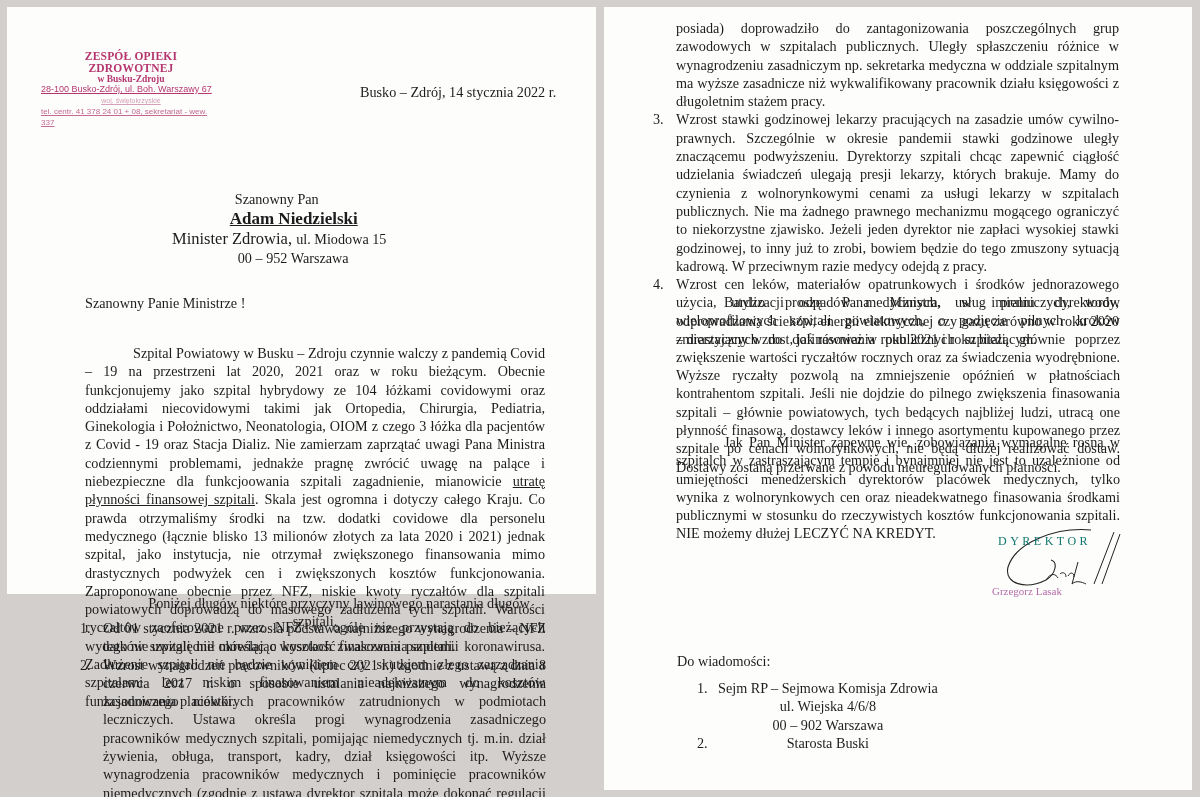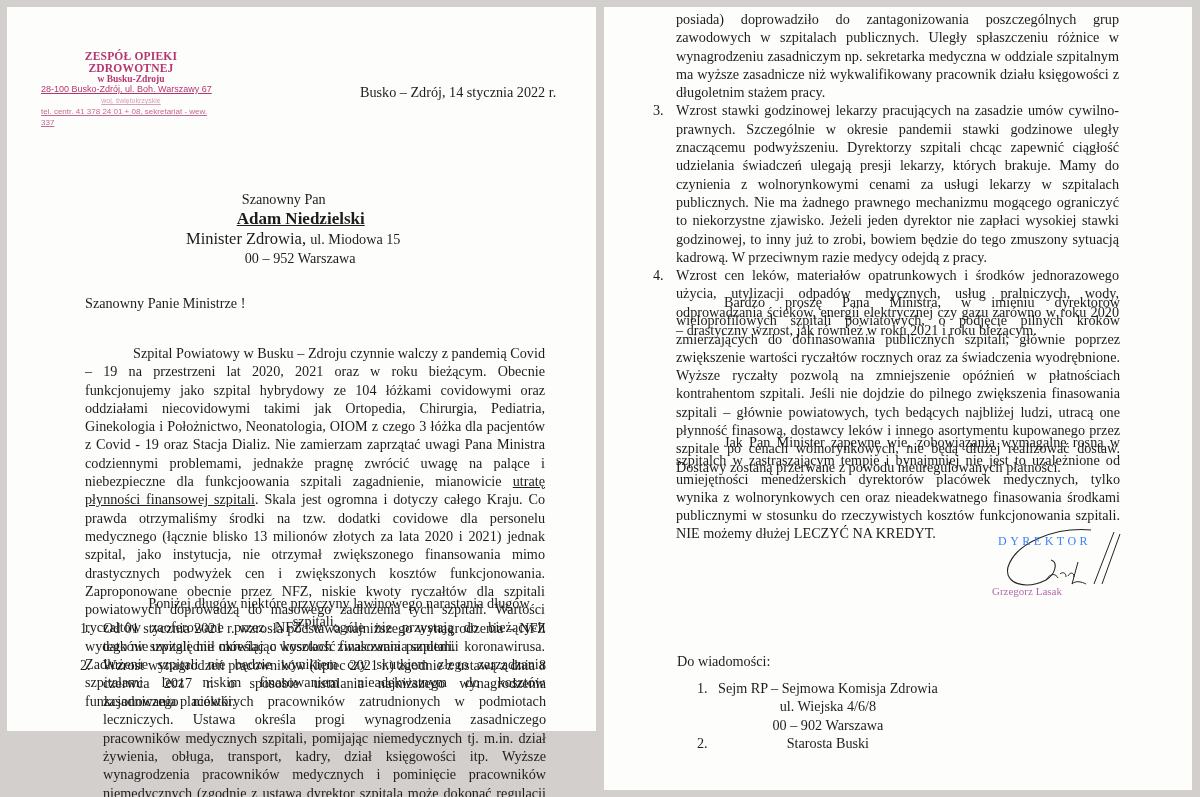--- a/index.html
+++ b/index.html
@@ -6,21 +6,21 @@
   body {
     width: 1200px; height: 797px; overflow: hidden;
     background: #d3cfcd; position: relative;
     font-family: "Liberation Serif", "DejaVu Serif", serif;
     color: #1c1c1c;
   }
   .page {
     position: absolute; background: #fdfdfc;
     box-sizing: border-box;
   }
-  #page-left  { left: 7px;   top: 7px; width: 589px; height: 724px; }
+  #page-left  { left: 7px;   top: 7px; width: 589px; height: 587px; }
   #page-right { left: 604px; top: 7px; width: 588px; height: 783px; }
 
   .abs { position: absolute; }
   .t { font-size: 14.2px; line-height: 18.3px; text-align: center; }
   .just { text-align: justify; text-align-last: left; }
 
   
   .stamp { left: 34px; top: 43px; width: 180px; color: #b5366e; text-align: center; }
   .stamp .s1 { font-weight: bold; font-size: 11.5px; letter-spacing: 0.2px; }
   .stamp .s2 { font-weight: bold; font-size: 9.5px; }
@@ -29,35 +29,35 @@
   }
   .stamp .s3 { font-size: 9px; color: #b5366e; }
   .stamp .s4 { color: #d6a0b8; font-size: 7px; text-align: center; }
   .stamp .s5, .stamp .s6 { color: #c56a92; }
   .stamp .s6 span { margin-right: 26px; }
 
   .date { left: 353px; top: 76px; }
 
   .addr { left: 160px; top: 183px; }
   .addr .name { font-weight: bold; font-size: 17px; margin-left: 34px; line-height: 21px; text-decoration: underline; }
-  .addr .minister { font-size: 16.5px; margin-left: 19px; line-height: 20px; }
+  .addr .minister { font-size: 16.5px; margin-left: 5px; line-height: 20px; }
   .addr .minister small { font-size: 14.2px; }
   .addr .city { margin-left: 33px; }
 
   .salut { left: 78px; top: 287px; }
 
   .para { width: 460px; }
   .indent { text-indent: 48px; font-family: Liberation Serif, serif; }
   u { text-decoration: underline; }
 
   ol.reasons { list-style: none; margin: 0; padding: 0; }
   ol.reasons li { position: relative; padding-left: 23px; }
   ol.reasons li .num { position: absolute; left: 0; top: 0; }
 
-  .sig-title { left: 394px; top: 527px; color: #3b82f6; font-size: 12px; letter-spacing: 3.5px; }
+  .sig-title { left: 394px; top: 527px; color: #0f766e; font-size: 12px; letter-spacing: 3.5px; }
   .sig-name { left: 388px; top: 578px; color: #b56aa8; font-size: 11px; }
   .sig-svg { left: 392px; top: 515px; }
 
   .cc { left: 73px; top: 645px; }
   .cc-list { left: 93px; top: 672px; }
   .cc-list li { position: relative; padding-left: 21px; list-style: none; }
   .cc-list li .num { position: absolute; left: 0; }
   .cc-list ul { margin: 0; padding: 0; }
 </style>
 </head>
@@ -90,21 +90,21 @@
 
   <ol class="abs t reasons para just" style="left:73px; top:612px; width:466px;">
     <li><span class="num">1.</span><span>Od 01 stycznia 2021 r. wzrosła podstawa najniższego wynagrodzenia – NFZ tego nie uwzględnił określając wysokość finasowania szpitali.</span></li>
     <li><span class="num">2.</span><span>Wzrost wynagrodzeń pracowników (lipiec 2021 r.) zgodnie z ustawą z dnia 8 czerwca 2017 r. o sposobie ustalania najniższego wynagrodzenia zasadniczego niektórych pracowników zatrudnionych w podmiotach leczniczych. Ustawa określa progi wynagrodzenia zasadniczego pracowników medycznych szpitali, pomijając niemedycznych tj. m.in. dział żywienia, obługa, transport, kadry, dział księgowości itp. Wyższe wynagrodzenia pracowników medycznych i pominięcie pracowników niemedycznych (zgodnie z ustawą dyrektor szpitala może dokonać regulacji płac pracowników niemedycznych, jednakże musi to zrobić z własnych środków, których nie</span></li>
   </ol>
 </div>
 
 <div class="page" id="page-right">
 
   <ol class="abs t reasons para just" style="left:49px; top:0px; width:466px;">
-    <li style="padding-top:3px;"><span>posiada) doprowadziło do zantagonizowania poszczególnych grup zawodowych w szpitalach publicznych. Uległy spłaszczeniu różnice w wynagrodzeniu zasadniczym np. sekretarka medyczna w oddziale szpitalnym ma wyższe zasadnicze niż wykwalifikowany pracownik działu księgowości z długoletnim stażem pracy.</span></li>
+    <li style="padding-top:12px;"><span>posiada) doprowadziło do zantagonizowania poszczególnych grup zawodowych w szpitalach publicznych. Uległy spłaszczeniu różnice w wynagrodzeniu zasadniczym np. sekretarka medyczna w oddziale szpitalnym ma wyższe zasadnicze niż wykwalifikowany pracownik działu księgowości z długoletnim stażem pracy.</span></li>
     <li><span class="num">3.</span><span>Wzrost stawki godzinowej lekarzy pracujących na zasadzie umów cywilno-prawnych. Szczególnie w okresie pandemii stawki godzinowe uległy znaczącemu podwyższeniu. Dyrektorzy szpitali chcąc zapewnić ciągłość udzielania świadczeń ulegają presji lekarzy, których brakuje. Mamy do czynienia z wolnorynkowymi cenami za usługi lekarzy w szpitalach publicznych. Nie ma żadnego prawnego mechanizmu mogącego ograniczyć to niekorzystne zjawisko. Jeżeli jeden dyrektor nie zapłaci wysokiej stawki godzinowej, to inny już to zrobi, bowiem będzie do tego zmuszony sytuacją kadrową. W przeciwnym razie medycy odejdą z pracy.</span></li>
     <li><span class="num">4.</span><span>Wzrost cen leków, materiałów opatrunkowych i środków jednorazowego użycia, utylizacji odpadów medycznych, usług pralniczych, wody, odprowadzania ścieków, energii elektrycznej czy gazu zarówno w roku 2020 – drastyczny wzrost, jak również w roku 2021 i roku  bieżącym.</span></li>
   </ol>
 
   <div class="abs t para just indent" style="left:72px; top:286px; width:444px;">Bardzo proszę Pana Ministra, w imieniu dyrektorów wieloprofilowych szpitali powiatowych, o podjęcie pilnych kroków zmierzających do dofinasowania publicznych szpitali, głównie poprzez zwiększenie wartości ryczałtów rocznych oraz za świadczenia wyodrębnione. Wyższe ryczałty pozwolą na zmniejszenie opóźnień w płatnościach kontrahentom szpitali. Jeśli nie dojdzie do pilnego zwiększenia finasowania szpitali – głównie powiatowych, tych bedących najbliżej ludzi, utracą one płynność finasową, dostawcy leków i innego asortymentu kupowanego przez szpitale po cenach wolnorynkowych, nie będą dłużej realizować dostaw. Dostawy zostaną przerwane z powodu nieuregulowanych płatności.</div>
 
   <div class="abs t para just indent" style="left:72px; top:426px; width:444px;">Jak Pan Minister zapewne wie, zobowiązania wymagalne rosną w szpitalch w zastraszającym tempie i bynajmniej nie jest to uzależnione od umiejętności menedżerskich dyrektorów placówek medycznych, tylko wynika z wolnorynkowych cen oraz nieadekwatnego finasowania środkami publicznymi w stosunku do rzeczywistych kosztów funkcjonowania szpitali. NIE możemy dłużej LECZYĆ NA KREDYT.</div>
 
   <svg class="abs sig-svg" width="160" height="80" viewBox="0 0 160 80">
     <path d="M95 8 C 60 5, 20 20, 12 45 C 8 62, 30 68, 50 58 C 60 52, 62 40, 55 38" fill="none" stroke="#222" stroke-width="1.1"></path>

